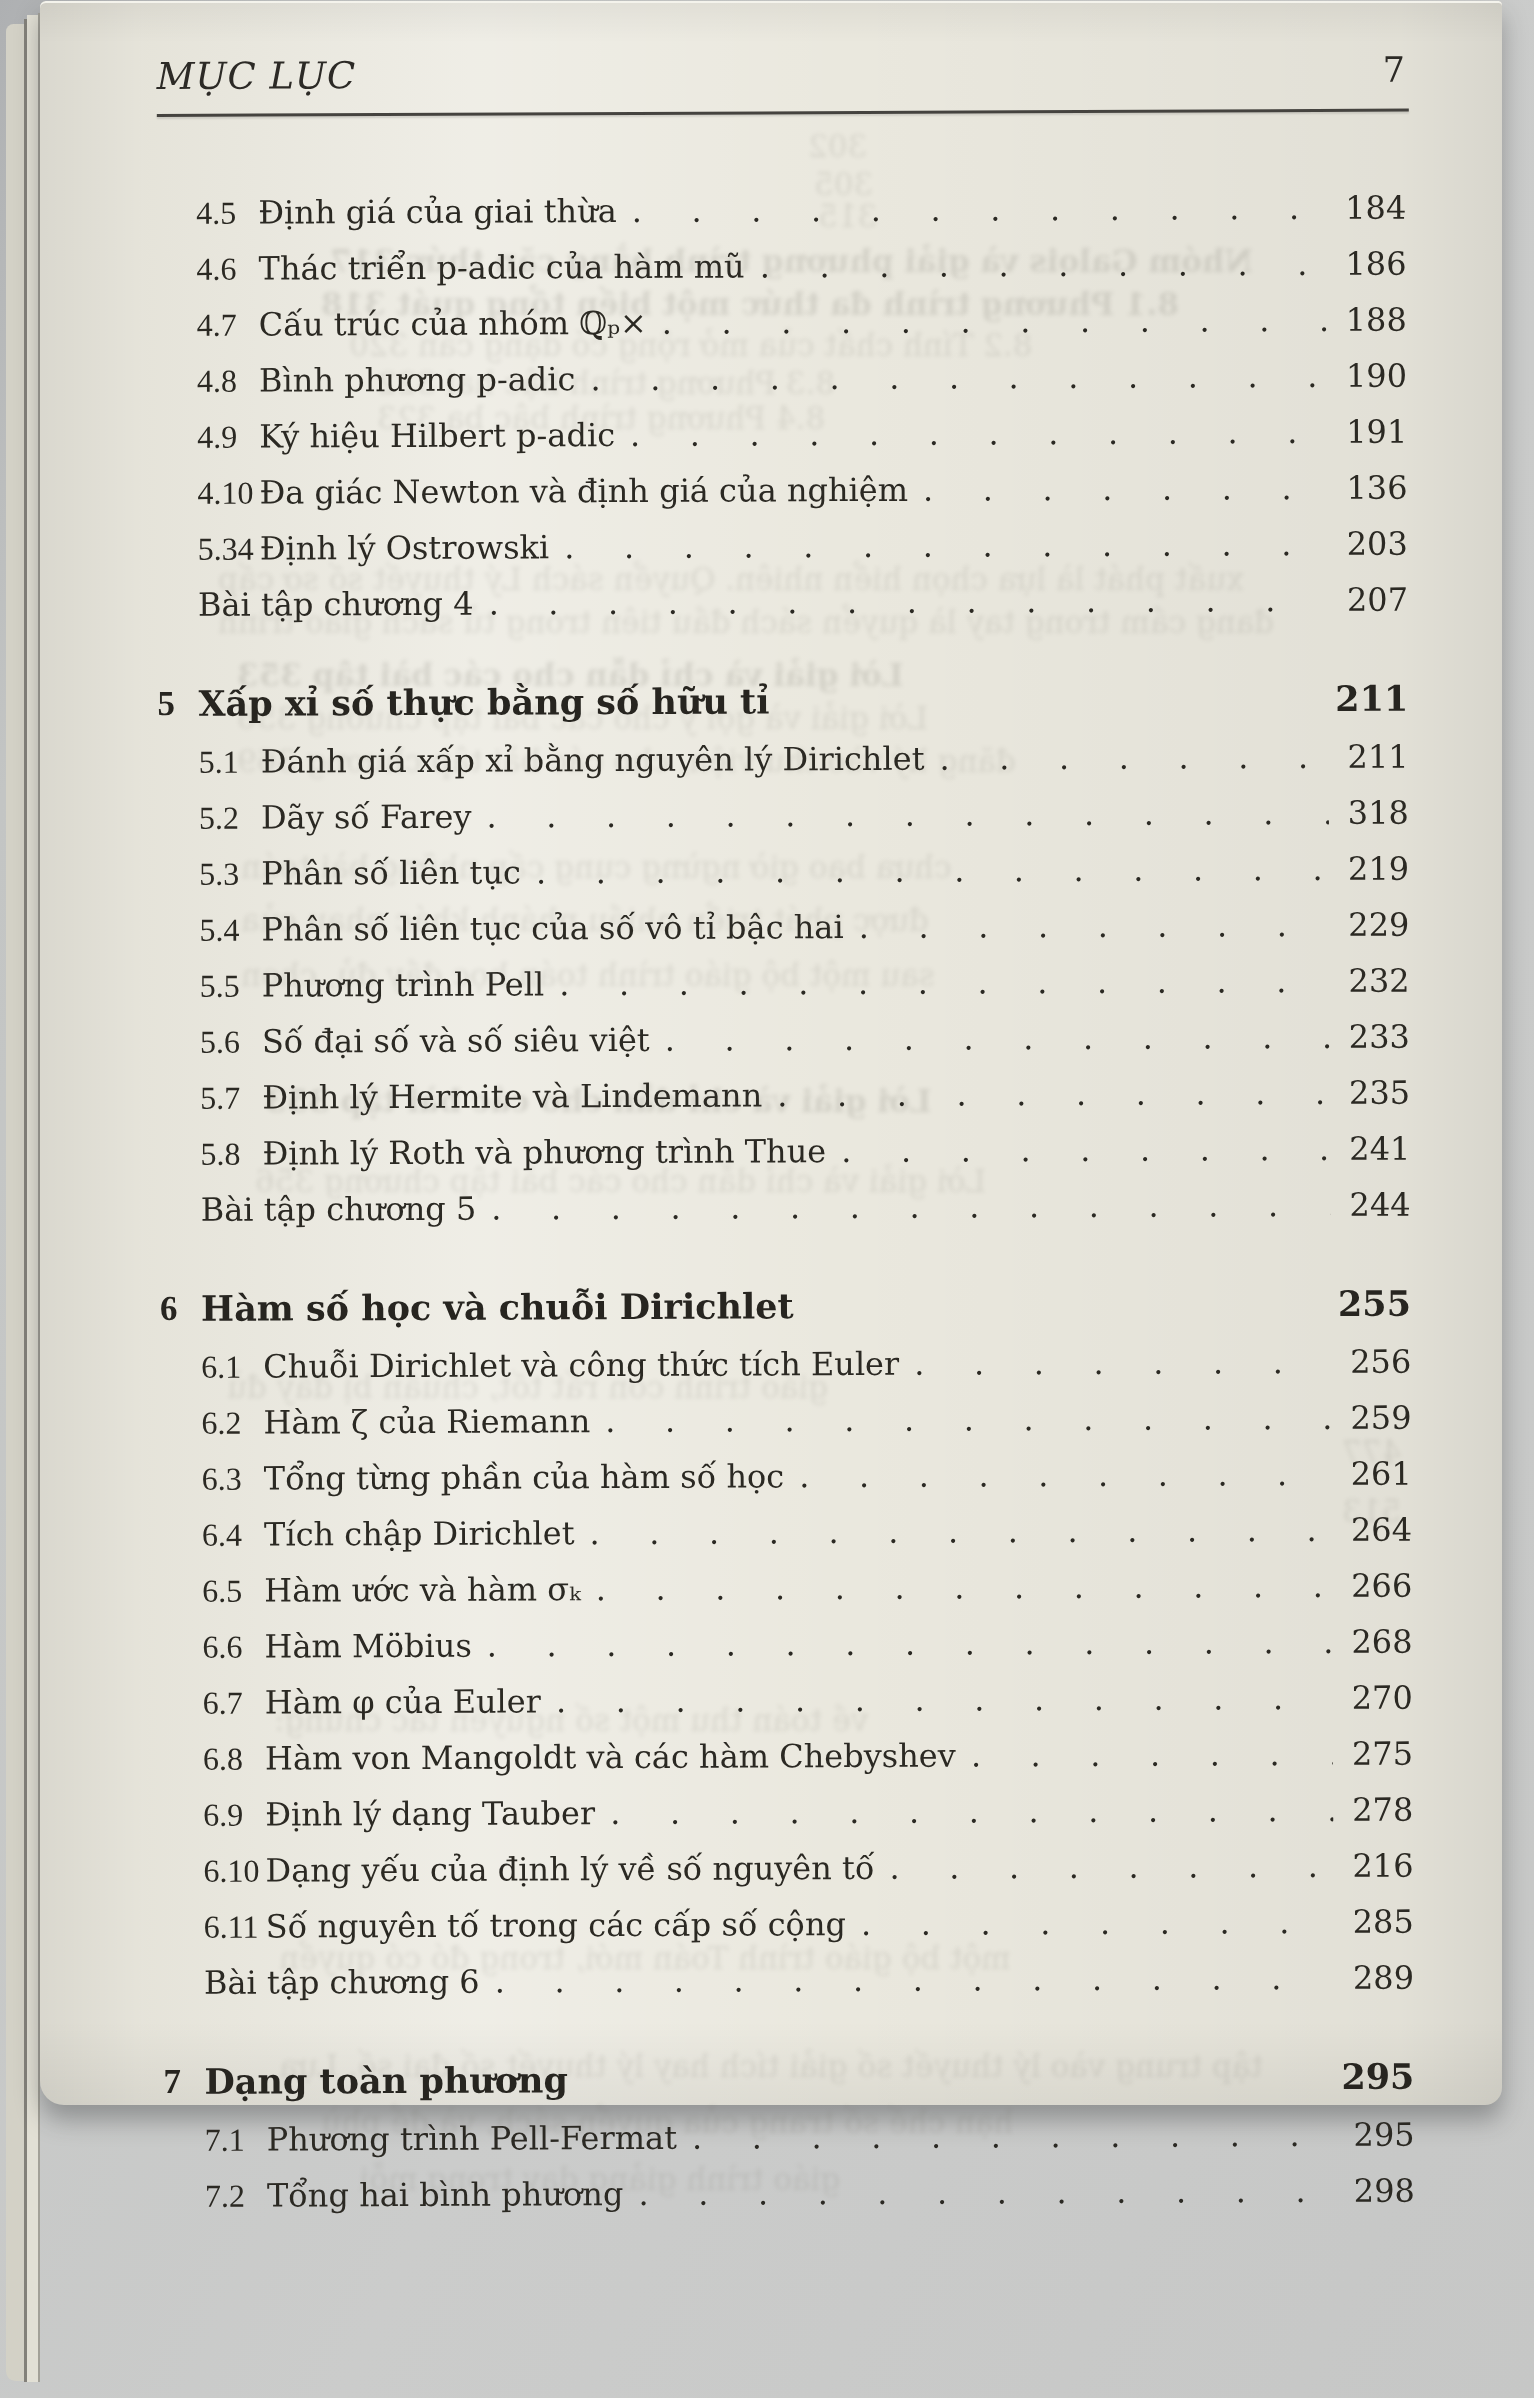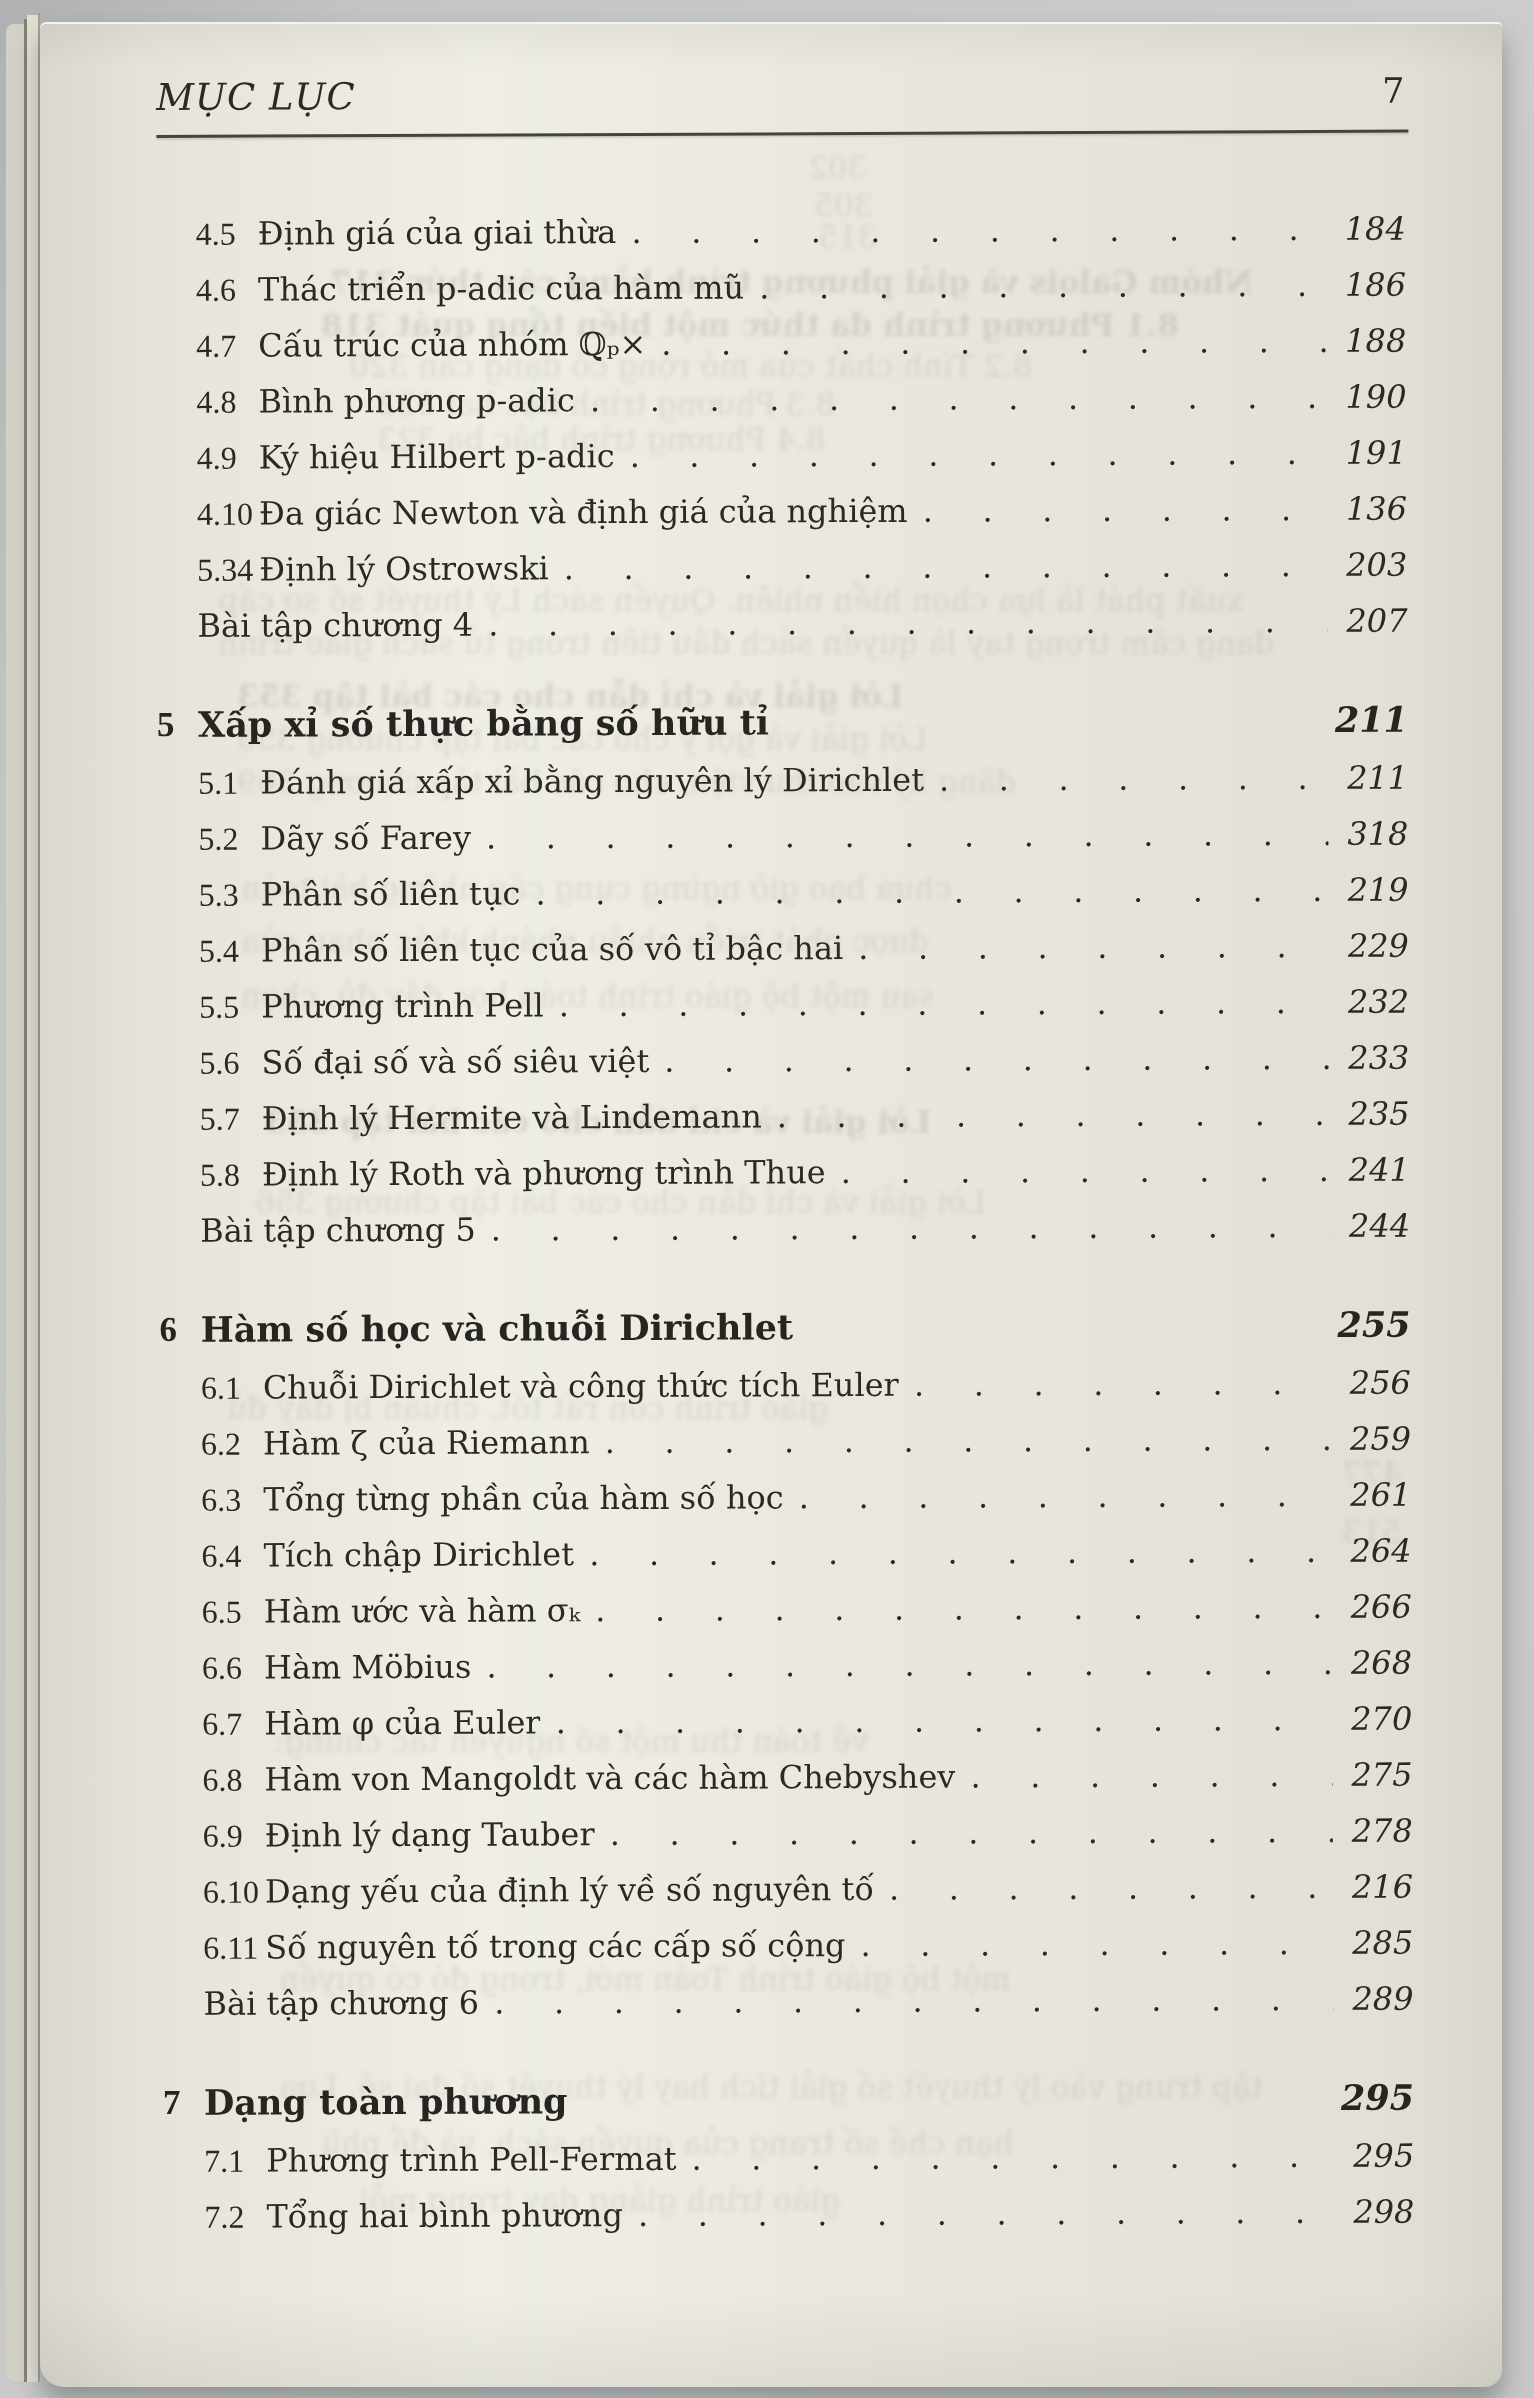--- a/index.html
+++ b/index.html
@@ -10,21 +10,21 @@
     color:#2826221;
   }
   .surface{position:absolute;inset:0;}
   
   .edge-a{position:absolute;left:5.6px;top:24px;width:19px;height:2357px;background:#d3d1c6;border-radius:7.5px 0 0 9.4px;}
   .edge-seam1{position:absolute;left:24px;top:19px;width:2.8px;height:2363px;background:#83817a;}
   .edge-b{position:absolute;left:27px;top:15px;width:11.2px;height:2367px;background:#e2e0d5;}
   .edge-seam2{position:absolute;left:38px;top:13px;width:1.9px;height:2369px;background:#a3a198;}
   
   .paper{
-    position:absolute;left:40px;top:22px;width:1462px;height:2365px;
+    position:absolute;left:40px;top:1px;width:1462px;height:2104px;
     background:
       linear-gradient(180deg,rgba(0,0,0,.05) 0%,rgba(0,0,0,0) 2%,rgba(0,0,0,0) 96%,rgba(0,0,0,.06) 100%),
       linear-gradient(90deg,rgba(0,0,0,.07) 0%,rgba(0,0,0,.02) 7%,rgba(255,255,255,.25) 30%,rgba(0,0,0,0) 55%,rgba(0,0,0,.035) 93%,rgba(0,0,0,.08) 100%),
       #eae8de;
     border-radius:5.6px 3.7px 17px 24px;
     box-shadow:0 15px 24px rgba(40,42,46,.35), 0 1.9px 0 #f4f3ec inset;
   }
   .content{position:absolute;inset:0;transform:rotate(-0.25deg);transform-origin:40% 40%;z-index:2;}
   .ghosts{position:absolute;inset:0;z-index:1;}
   .ghost{
@@ -36,21 +36,21 @@
   .runhead{position:absolute;left:120px;top:52px;width:1252px;height:54px;}
   .runhead .title{font-style:italic;font-size:37px;letter-spacing:0.9px;color:#2c2a26;}
   .runhead .pg{position:absolute;right:3.7px;top:0;font-size:35px;color:#2c2a26;}
   .rule{position:absolute;left:120px;top:111px;width:1252px;height:2.8px;background:#45433f;box-shadow:0 1.9px 1.9px rgba(0,0,0,.12);}
   
   .toc{position:absolute;left:159px;top:182px;width:1210px;font-size:32px;color:#2b2923;}
   .row{display:flex;align-items:baseline;height:56px;line-height:56px;position:relative;}
   .row .num{flex:0 0 62px;font-family:Liberation Serif, serif;}
   .row .ttl{flex:0 0 auto;max-width:984px;white-space:nowrap;overflow:hidden;}
   .row .lead{flex:1 1 auto;overflow:hidden;white-space:nowrap;letter-spacing:19.7px;margin:0 9.4px 0 15px;color:#2b2923;}
-  .row .pgn{flex:0 0 71px;text-align:right;font-style:italic;}
+  .row .pgn{flex:0 0 71px;text-align:right;}
   .row.chapter{height:60px;line-height:60px;font-weight:bold;font-size:35px;color:#272520;}
   .row.chapter .num{position:absolute;left:-41px;width:37px;flex:none;}
   .row.chapter .ttl{max-width:1031px;}
   .gap{height:41px;}
 </style>
 </head>
 <body>
 
 <div class="surface">
   <div class="edge-a"></div>

